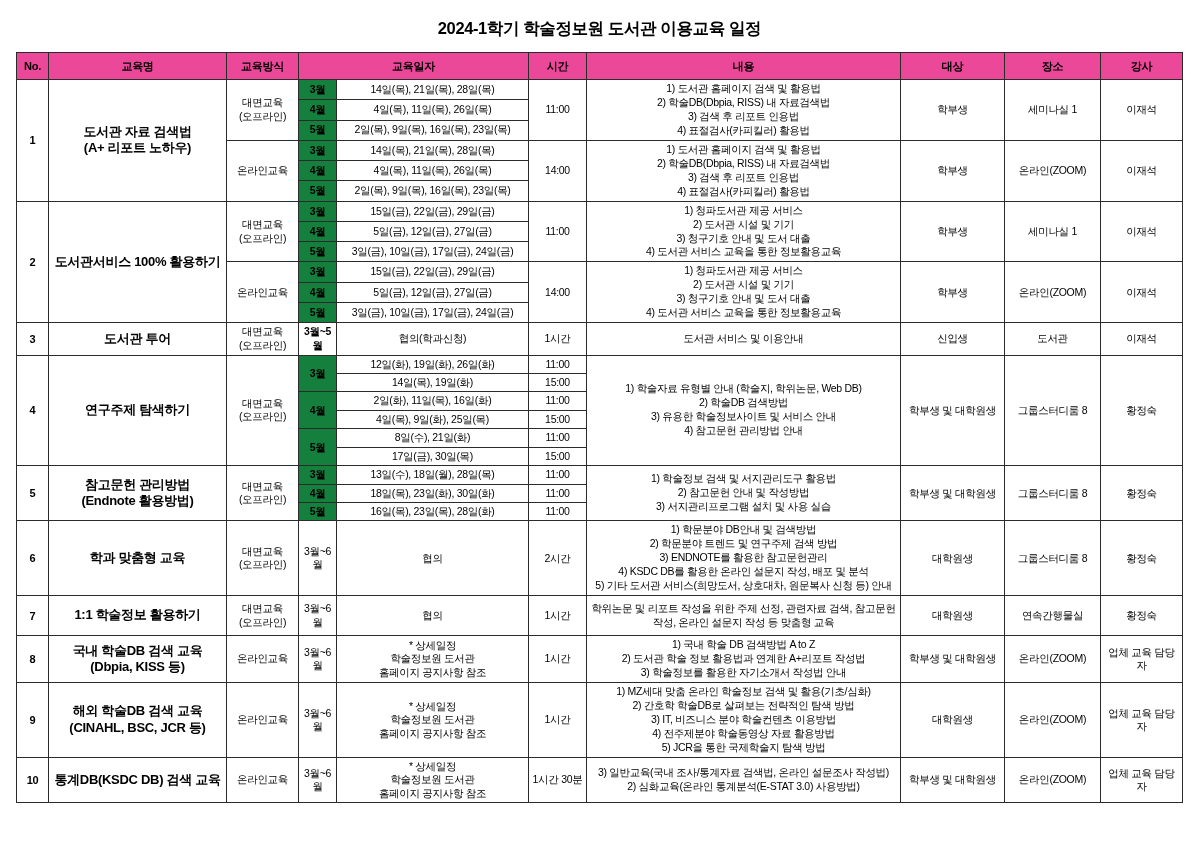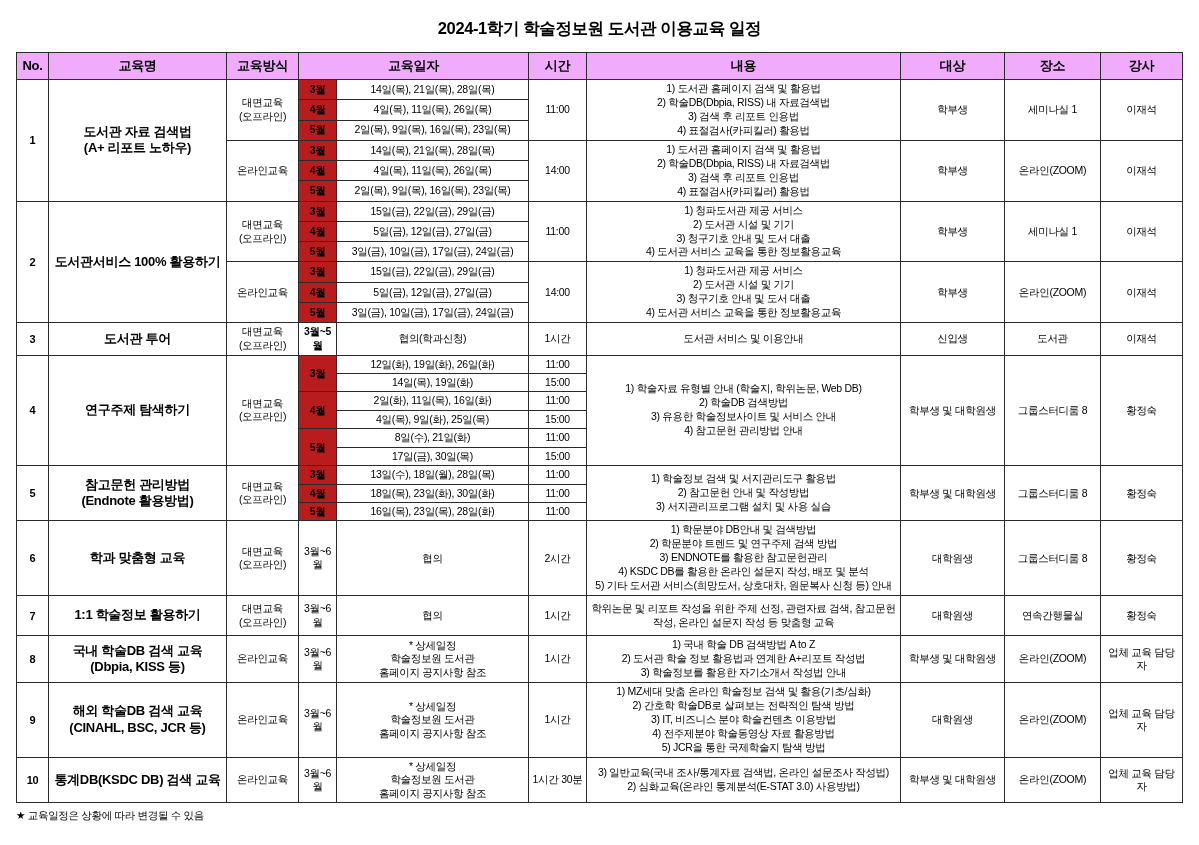--- a/index.html
+++ b/index.html
@@ -36,38 +36,38 @@
     line-height: 1.28;
   }
   table.schedule th, table.schedule td {
     border: 1px solid #2b2b2b;
     padding: 2px 3px;
     vertical-align: middle;
     text-align: center;
     letter-spacing: -0.3px;
   }
   table.schedule thead th {
-    background: #f0abfc;
+    background: #ec4899;
     font-weight: bold;
     height: 22px;
-    font-size: 13px;
+    font-size: 11px;
   }
   td.name {
     font-weight: bold;
     text-align: left;
     padding-left: 8px;
     font-size: 13px;
   }
   td.no {
     font-weight: bold;
     font-size: 11px;
   }
   td.month {
     font-weight: bold;
-    background: #b91c1c;
+    background: #15803d;
     width: 34px;
   }
   td.dates {
     text-align: left;
     padding-left: 8px;
   }
   td.content {
     text-align: left;
     padding-left: 6px;
     line-height: 1.33;
@@ -445,15 +445,14 @@
           <div>2) 심화교육(온라인 통계분석(E-STAT 3.0) 사용방법)</div>
         </td>
         <td>학부생 및 대학원생</td>
         <td>온라인(ZOOM)</td>
         <td>업체 교육 담당자</td>
       </tr>
 
     </tbody>
   </table>
 
-  <div class="footnote">★ 교육일정은 상황에 따라 변경될 수 있음</div>
 
 </div>
 
 </body></html>

